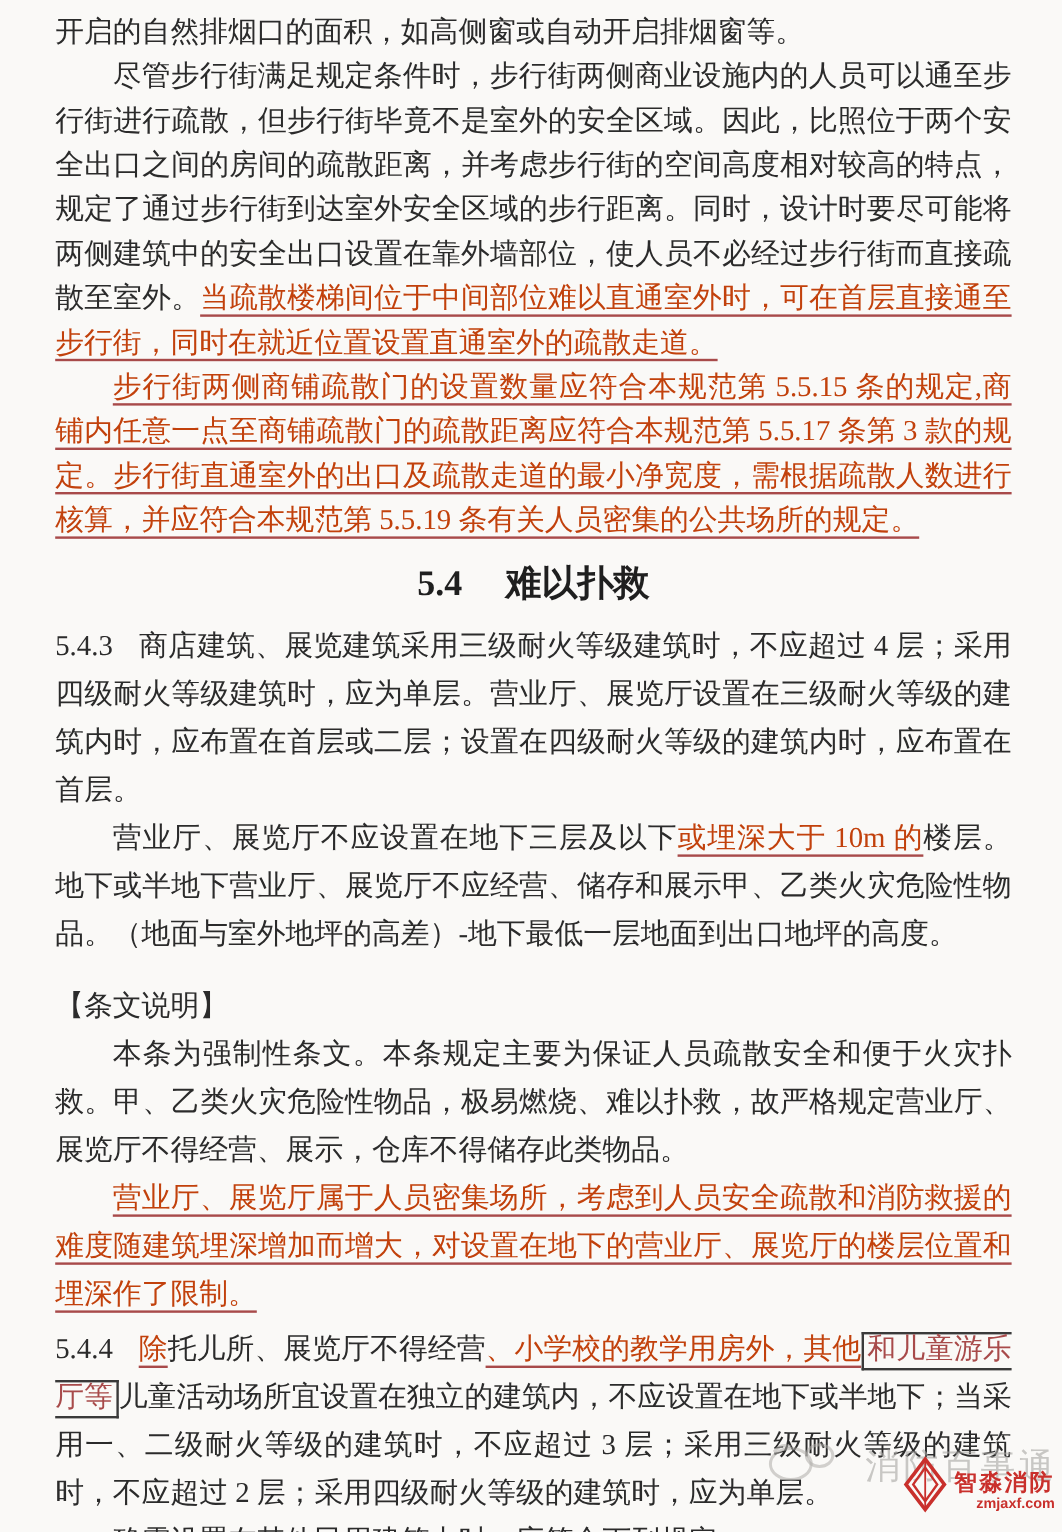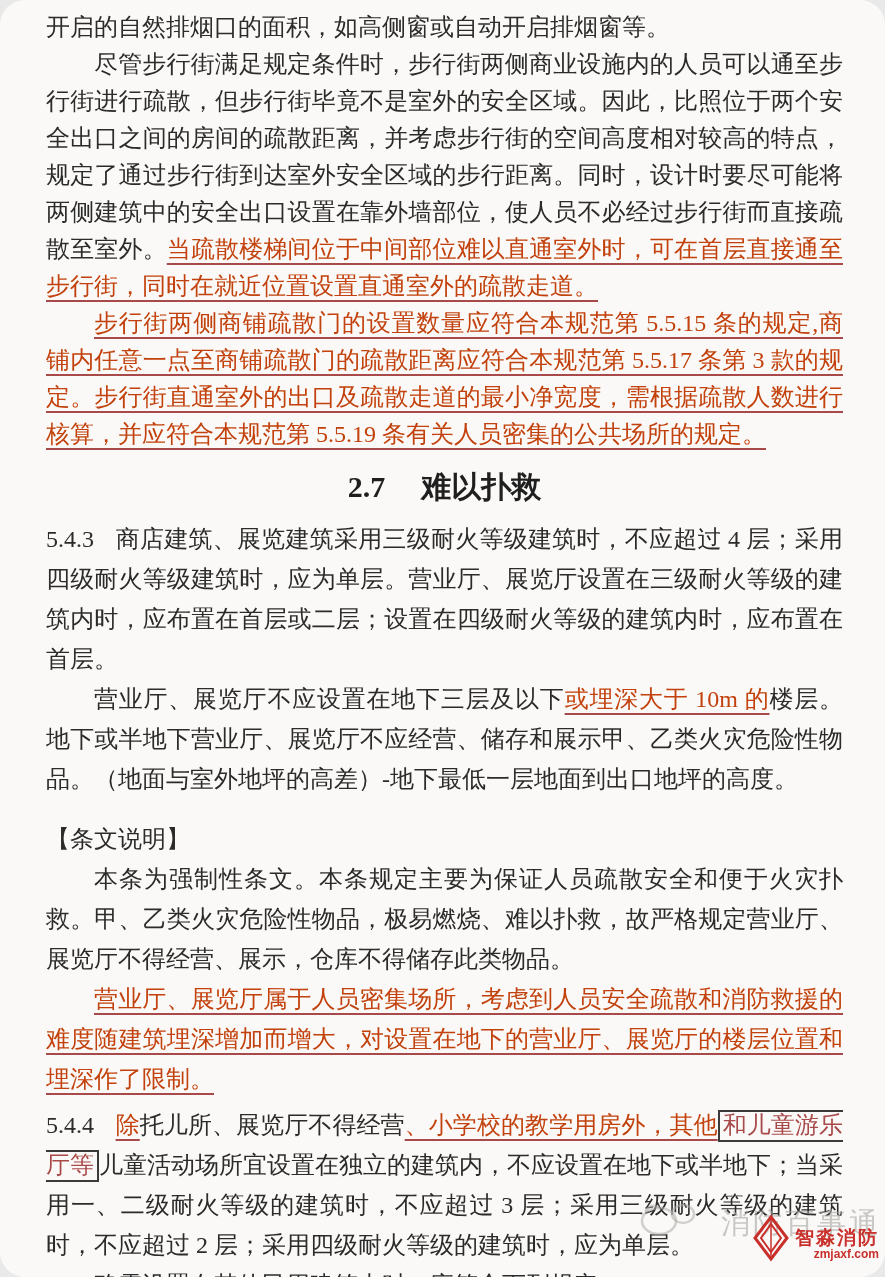--- a/index.html
+++ b/index.html
@@ -9,21 +9,20 @@
     margin:0 auto;
     background:#faf9f7;
     box-sizing:border-box;
     padding:9px 42px 0 46px;
     font-family:"Liberation Serif","DejaVu Serif",serif;
     font-size:24px;
     line-height:40px;
     color:#2b2b2b;
     text-align:justify;
     overflow:hidden;
-    border-radius:25px;
   }
   .para{margin:0;text-indent:2em;}
   .noindent{text-indent:0;}
   .sec1{line-height:37px;}
   .red{color:#c2410c;}
   .ul{text-decoration:underline;text-decoration-thickness:1.5px;text-underline-offset:6px;text-decoration-color:#a84a4a;}
   .secnum{margin-right:0.9em;}
   .boxed{
     color:#a84a4a;
     border:2px solid #3a3a3a;
@@ -70,21 +69,21 @@
 
   <p class="para sec1">
     <span>尽管步行街满足规定条件时，步行街两侧商业设施内的人员可以通至步行街进行疏散，但步行街毕竟不是室外的安全区域。因此，比照位于两个安全出口之间的房间的疏散距离，并考虑步行街的空间高度相对较高的特点，规定了通过步行街到达室外安全区域的步行距离。同时，设计时要尽可能将两侧建筑中的安全出口设置在靠外墙部位，使人员不必经过步行街而直接疏散至室外。</span><span class="red ul">当疏散楼梯间位于中间部位难以直通室外时，可在首层直接通至步行街，同时在就近位置设置直通室外的疏散走道。</span>
   </p>
 
   <p class="para sec1">
     <span class="red ul">步行街两侧商铺疏散门的设置数量应符合本规范第 5.5.15 条的规定,商铺内任意一点至商铺疏散门的疏散距离应符合本规范第 5.5.17 条第 3 款的规定。步行街直通室外的出口及疏散走道的最小净宽度，需根据疏散人数进行核算，并应符合本规范第 5.5.19 条有关人员密集的公共场所的规定。</span>
   </p>
 
   <h2 class="heading">
-    <span>2.7</span><span class="hgap"></span><span>难以扑救</span>
+    <span>5.4</span><span class="hgap"></span><span>难以扑救</span>
   </h2>
 
   <p class="para noindent">
     <span class="secnum">5.4.3</span><span>商店建筑、展览建筑采用三级耐火等级建筑时，不应超过 4 层；采用四级耐火等级建筑时，应为单层。营业厅、展览厅设置在三级耐火等级的建筑内时，应布置在首层或二层；设置在四级耐火等级的建筑内时，应布置在首层。</span>
   </p>
 
   <p class="para">
     <span>营业厅、展览厅不应设置在地下三层及以下</span><span class="red ul">或埋深大于 10m 的</span><span>楼层。地下或半地下营业厅、展览厅不应经营、储存和展示甲、乙类火灾危险性物品。（地面与室外地坪的高差）-地下最低一层地面到出口地坪的高度。</span>
   </p>
 

